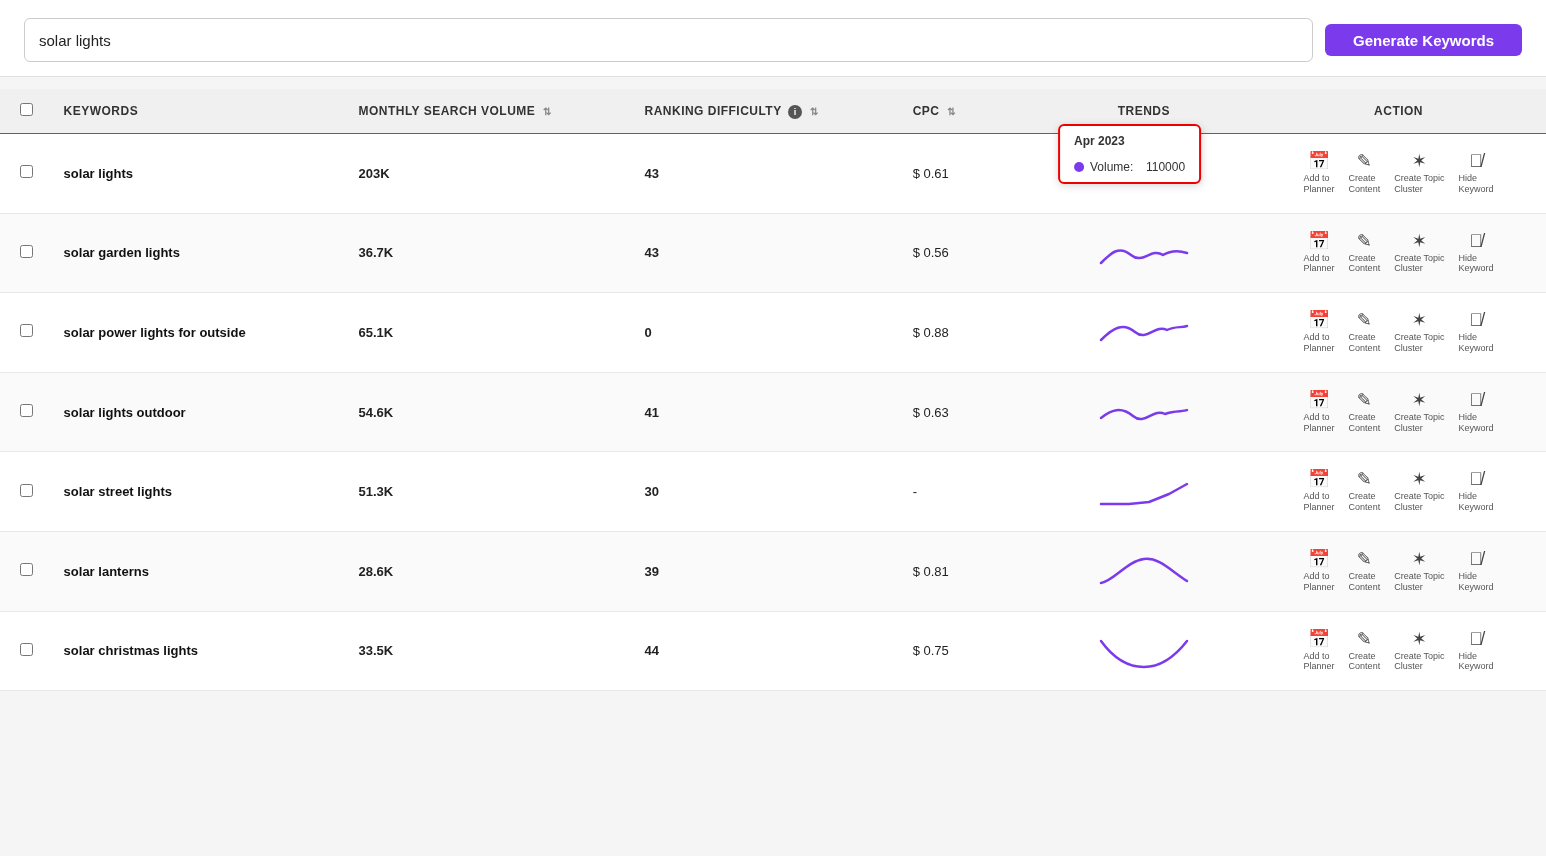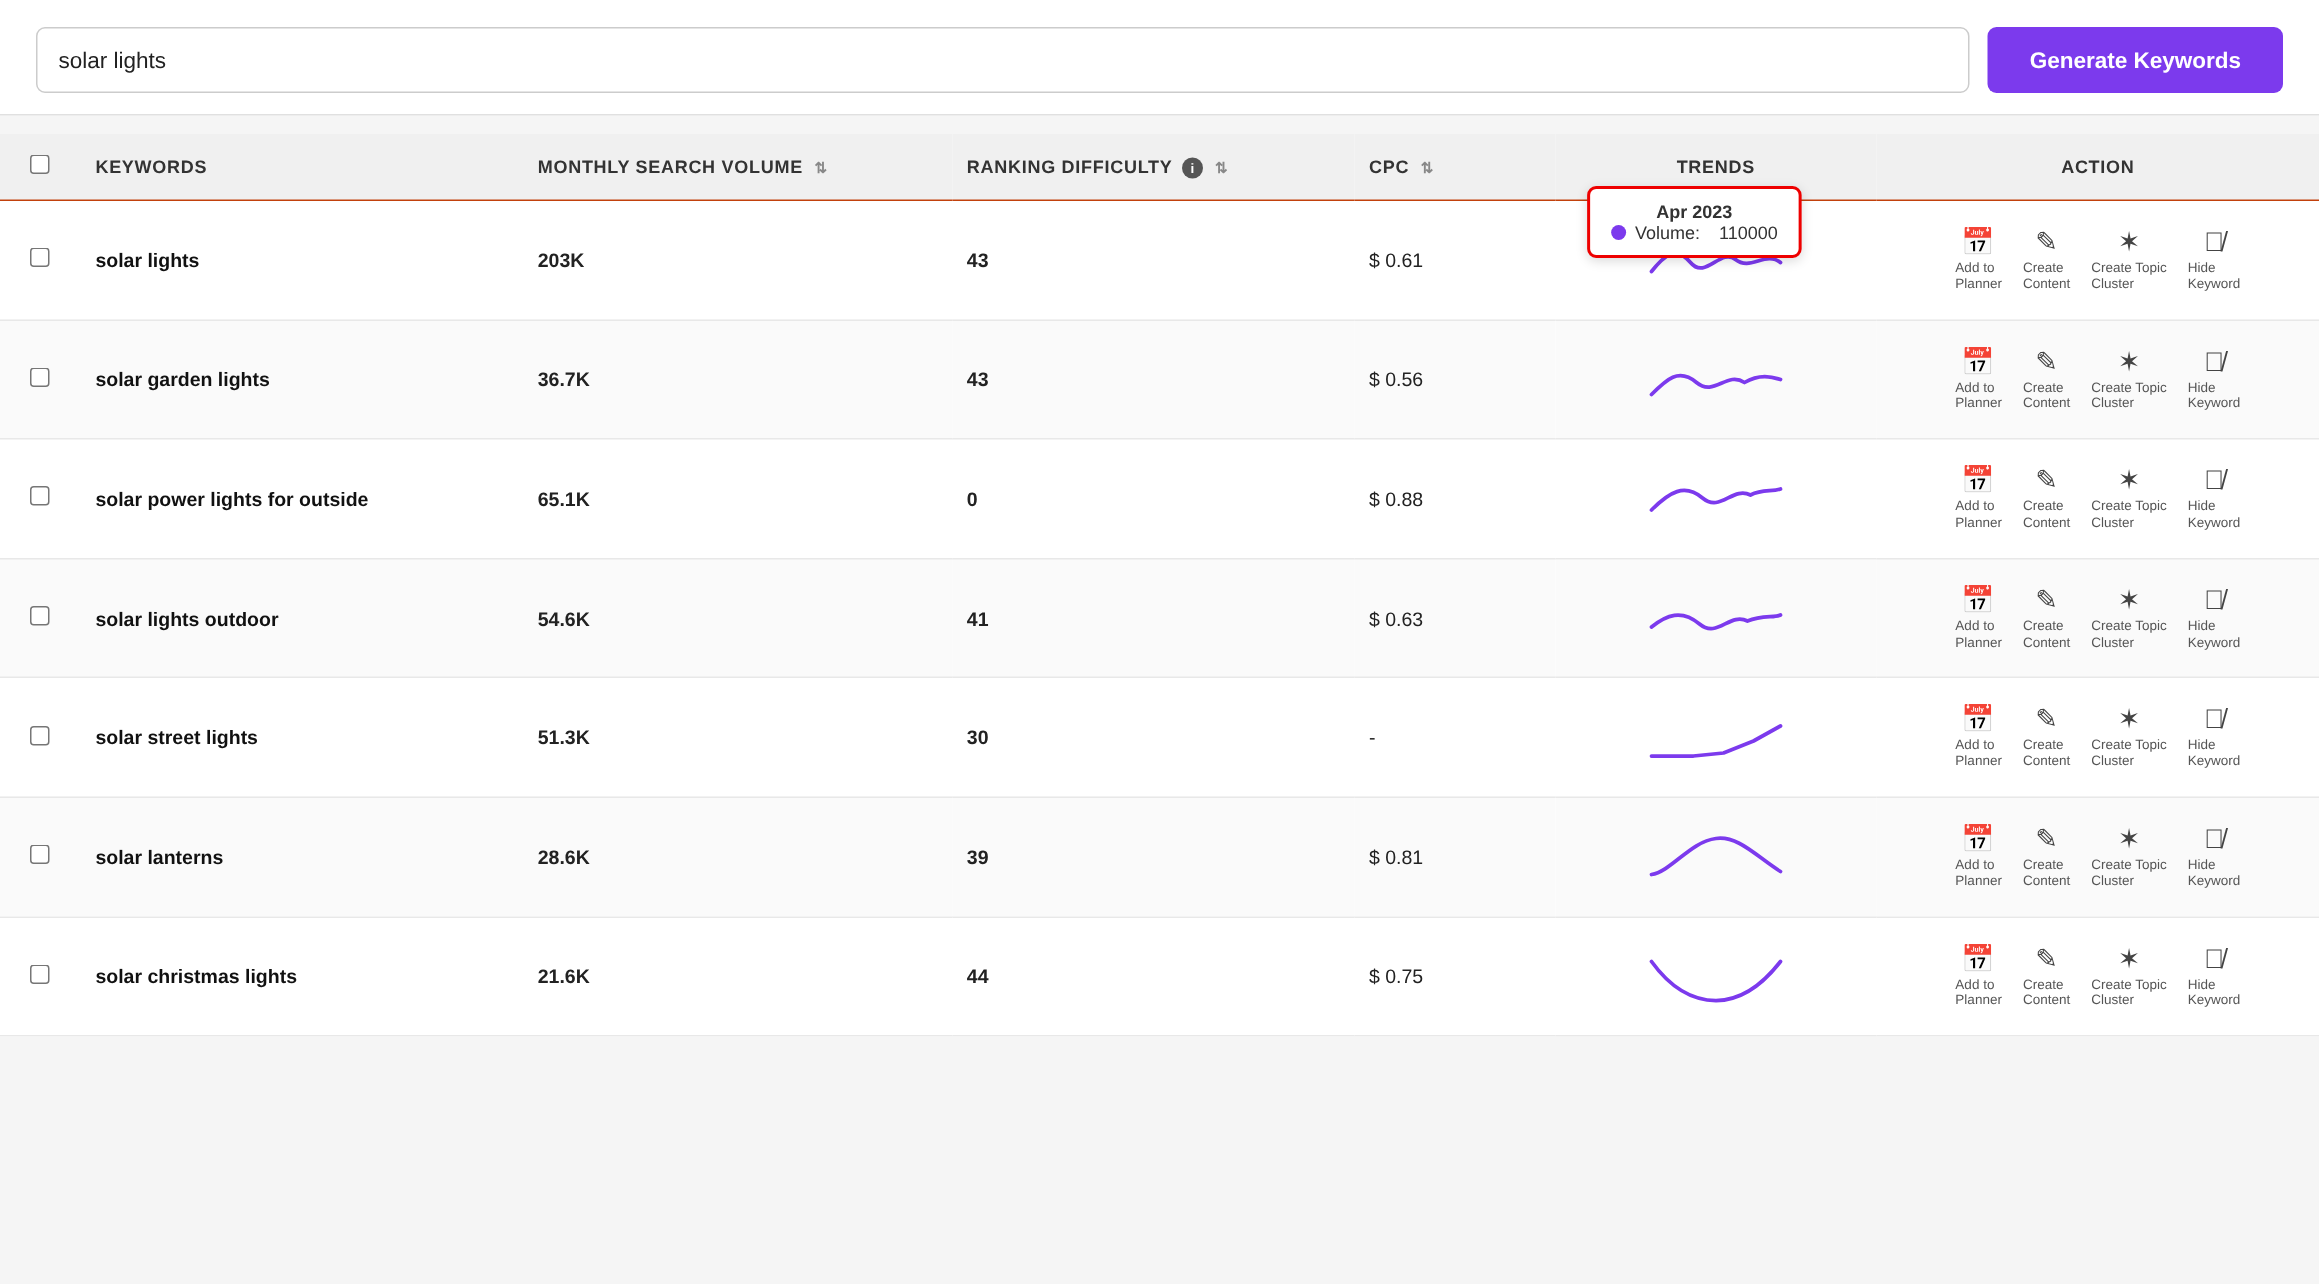--- a/index.html
+++ b/index.html
@@ -25,21 +25,21 @@
       flex: 1;
       height: 44px;
       border: 1.5px solid #ccc;
       border-radius: 6px;
       padding: 0 14px;
       font-size: 15px;
       color: #222;
       outline: none;
     }
     .generate-btn {
-      height: 44px;
+      height: 32px;
       padding: 0 28px;
       background: #7c3aed;
       color: #fff;
       border: none;
       border-radius: 6px;
       font-size: 15px;
       font-weight: 700;
       cursor: pointer;
       white-space: nowrap;
     }
@@ -152,22 +152,22 @@
       z-index: 10;
       white-space: nowrap;
       box-shadow: 0 2px 8px rgba(0,0,0,0.15);
       left: 50%;
       top: -10px;
       transform: translateX(-60%);
       pointer-events: none;
     }
     .tooltip-popup .tooltip-date {
       font-weight: 600;
-      margin-bottom: 0;
-      text-align: center;
+      margin-bottom: 12px;
+      text-align: left;
       color: #333;
     }
     .tooltip-popup .tooltip-volume {
       display: flex;
       align-items: center;
       gap: 6px;
     }
     .tooltip-dot {
       display: inline-block;
       width: 10px;
@@ -409,21 +409,21 @@
       <div class="action-item" title="Hide Keyword">
         <span class="action-icon">👁̸</span>
         <span class="action-label">Hide<br>Keyword</span>
       </div>
     </div>
   </td>
         </tr>
         <tr>
           <td class="checkbox-col"><input type="checkbox" style=""></td>
           <td><span class="kw-name">solar christmas lights</span></td>
-          <td><span class="vol">21.6K</span></td>
+          <td><span class="vol">33.5K</span></td>
           <td><span class="diff">44</span></td>
           <td><span class="cpc">$ 0.75</span></td>
           <td class="trend-cell" style="position: relative;">
             <svg class="sparkline" width="90" height="40" viewBox="0 0 90 40">
     <path d="M2,10 C15,28 30,36 45,36 C60,36 74,28 88,10" stroke="#7c3aed" stroke-width="2.5" fill="none" stroke-linecap="round" stroke-linejoin="round"></path>
   </svg>
           </td>
           <td>
     <div class="action-cell">
       <div class="action-item" title="Add to Planner">

